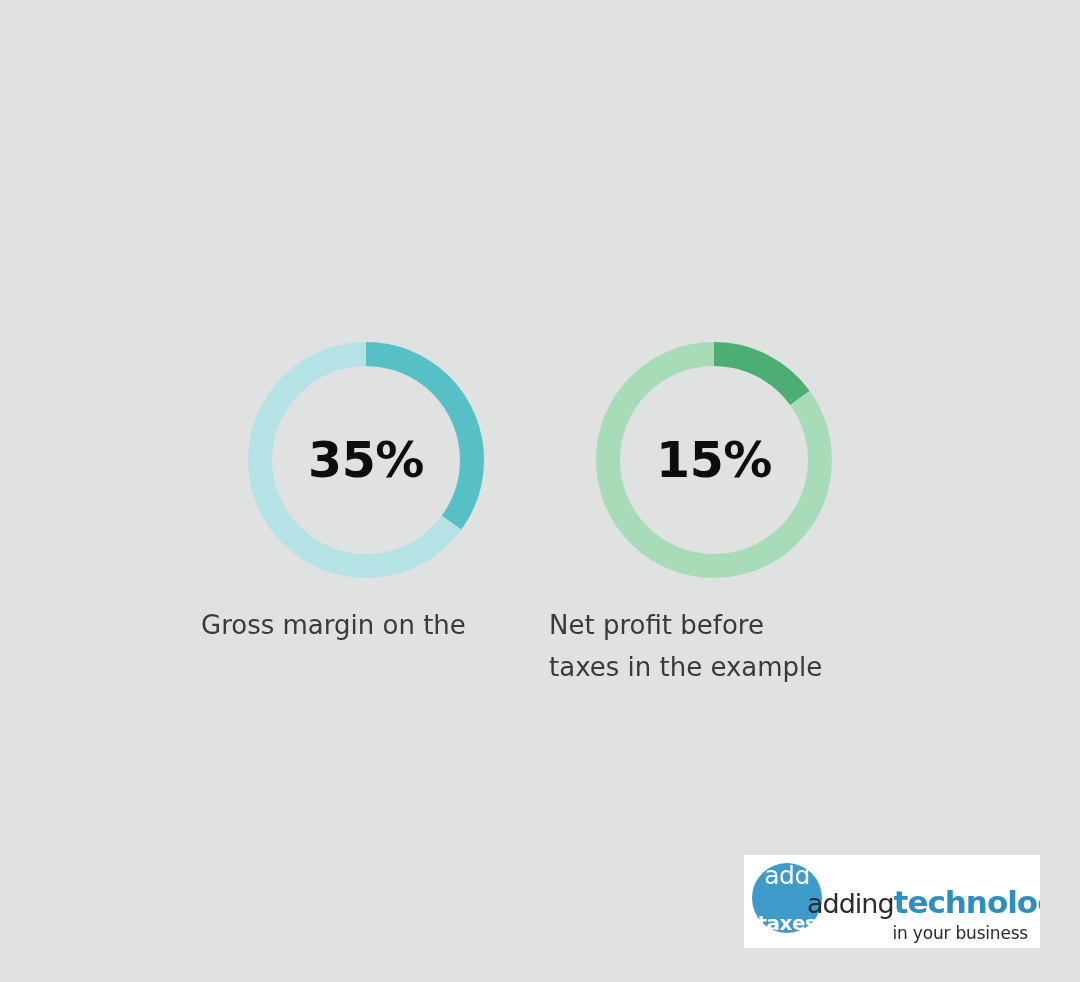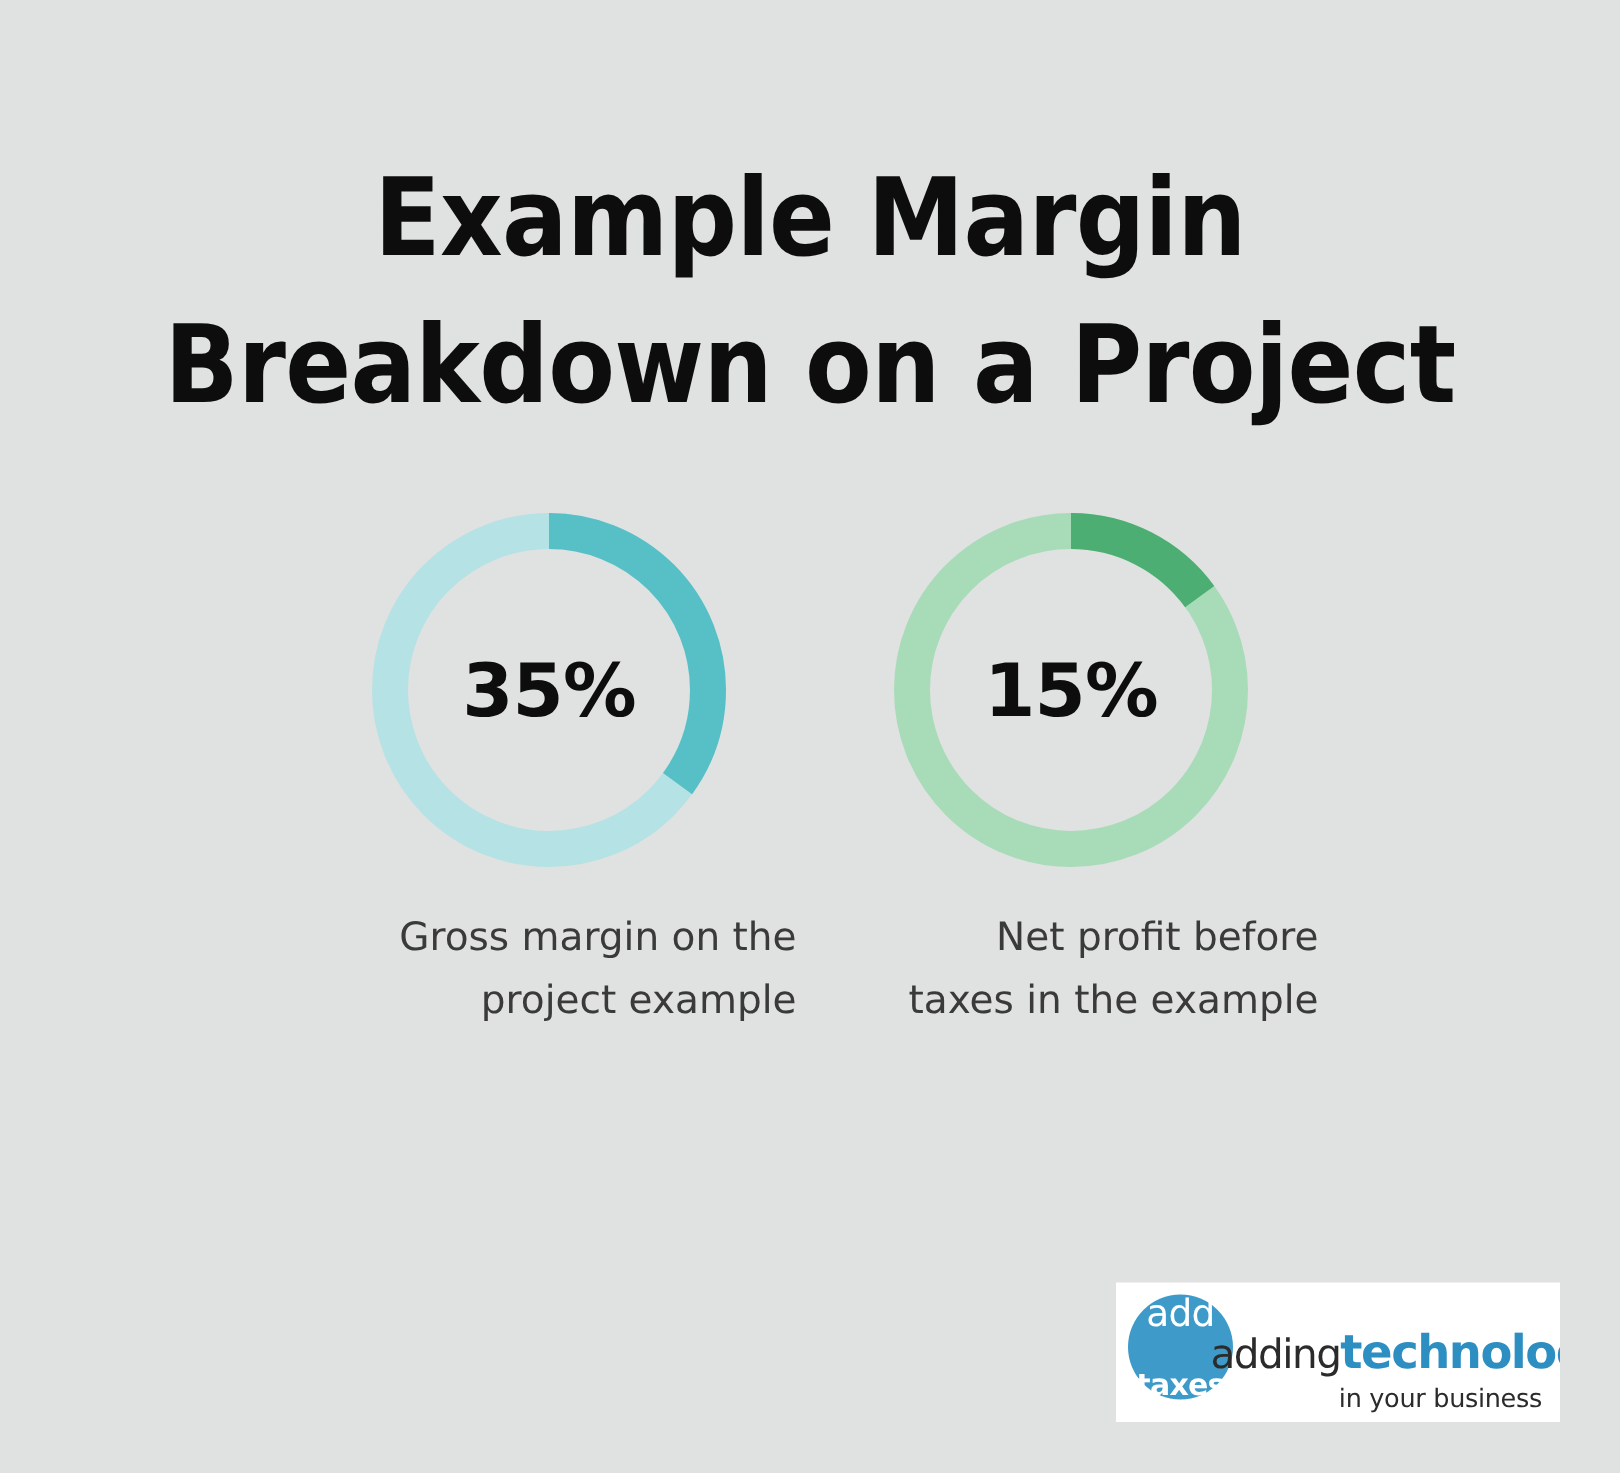--- a/index.html
+++ b/index.html
@@ -80,21 +80,21 @@
     justify-content: center;
     font-family: "DejaVu Sans", sans-serif;
     font-weight: bold;
     font-size: 49px;
     color: #0d0d0d;
     letter-spacing: -0.5px;
   }
   .donut-caption {
     margin-top: 24px;
     width: 330px;
-    text-align: right;
+    text-align: left;
     font-family: "DejaVu Sans", sans-serif;
     font-size: 26px;
     line-height: 42px;
     color: #3a3a3a;
     font-weight: 400;
   }
 
   
   .logo-card {
     position: absolute;
@@ -170,38 +170,33 @@
     color: #2b2b2b;
     letter-spacing: -0.2px;
     white-space: nowrap;
   }
 </style>
 </head>
 <body>
 
 <div class="infographic">
 
-  <div class="title-block">
-    <div class="title-line">Example Margin</div>
-    <div class="title-line">Breakdown on a Project</div>
-  </div>
 
   <div class="donut-row">
 
     <div class="donut-cell">
       <div class="donut-wrap">
         <svg viewBox="0 0 240 240">
           <circle cx="120" cy="120" r="106" fill="none" stroke-width="24" stroke="#b5e2e4"></circle>
           <circle cx="120" cy="120" r="106" fill="none" stroke-width="24" stroke="#57bfc6" stroke-dasharray="233.10617489636263 432.9114676646735" stroke-dashoffset="0"></circle>
         </svg>
         <div class="donut-value">35%</div>
       </div>
       <div class="donut-caption">
         <div>Gross margin on the</div>
-        <div>project example</div>
       </div>
     </div>
 
 
     <div class="donut-cell">
       <div class="donut-wrap">
         <svg viewBox="0 0 240 240">
           <circle cx="120" cy="120" r="106" fill="none" stroke-width="24" stroke="#a8dcb8"></circle>
           <circle cx="120" cy="120" r="106" fill="none" stroke-width="24" stroke="#4cae72" stroke-dasharray="99.90264638415542 566.1149961768807" stroke-dashoffset="0"></circle>
         </svg>

